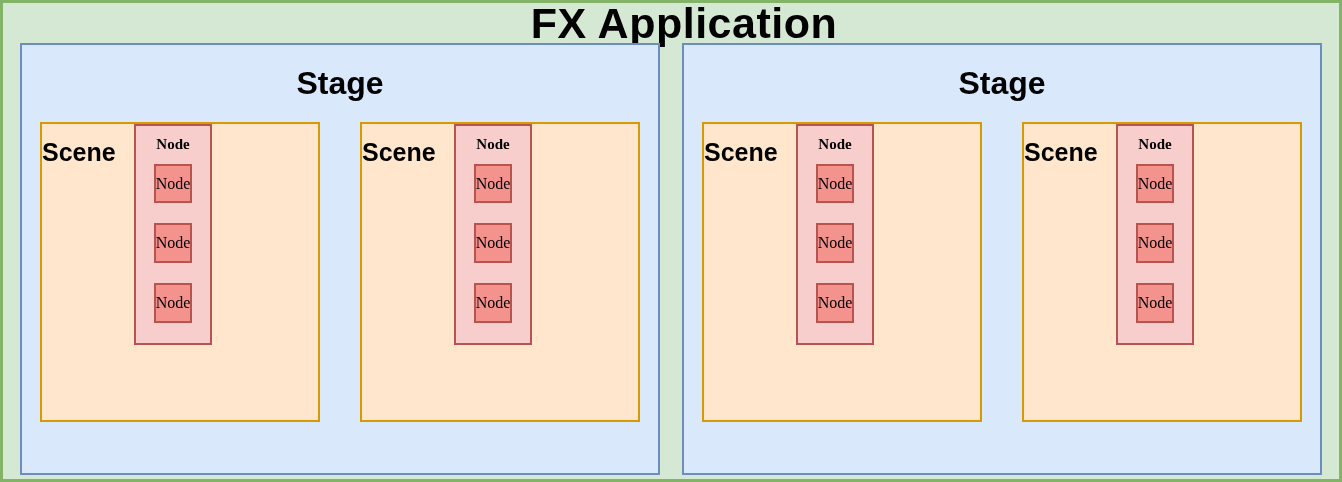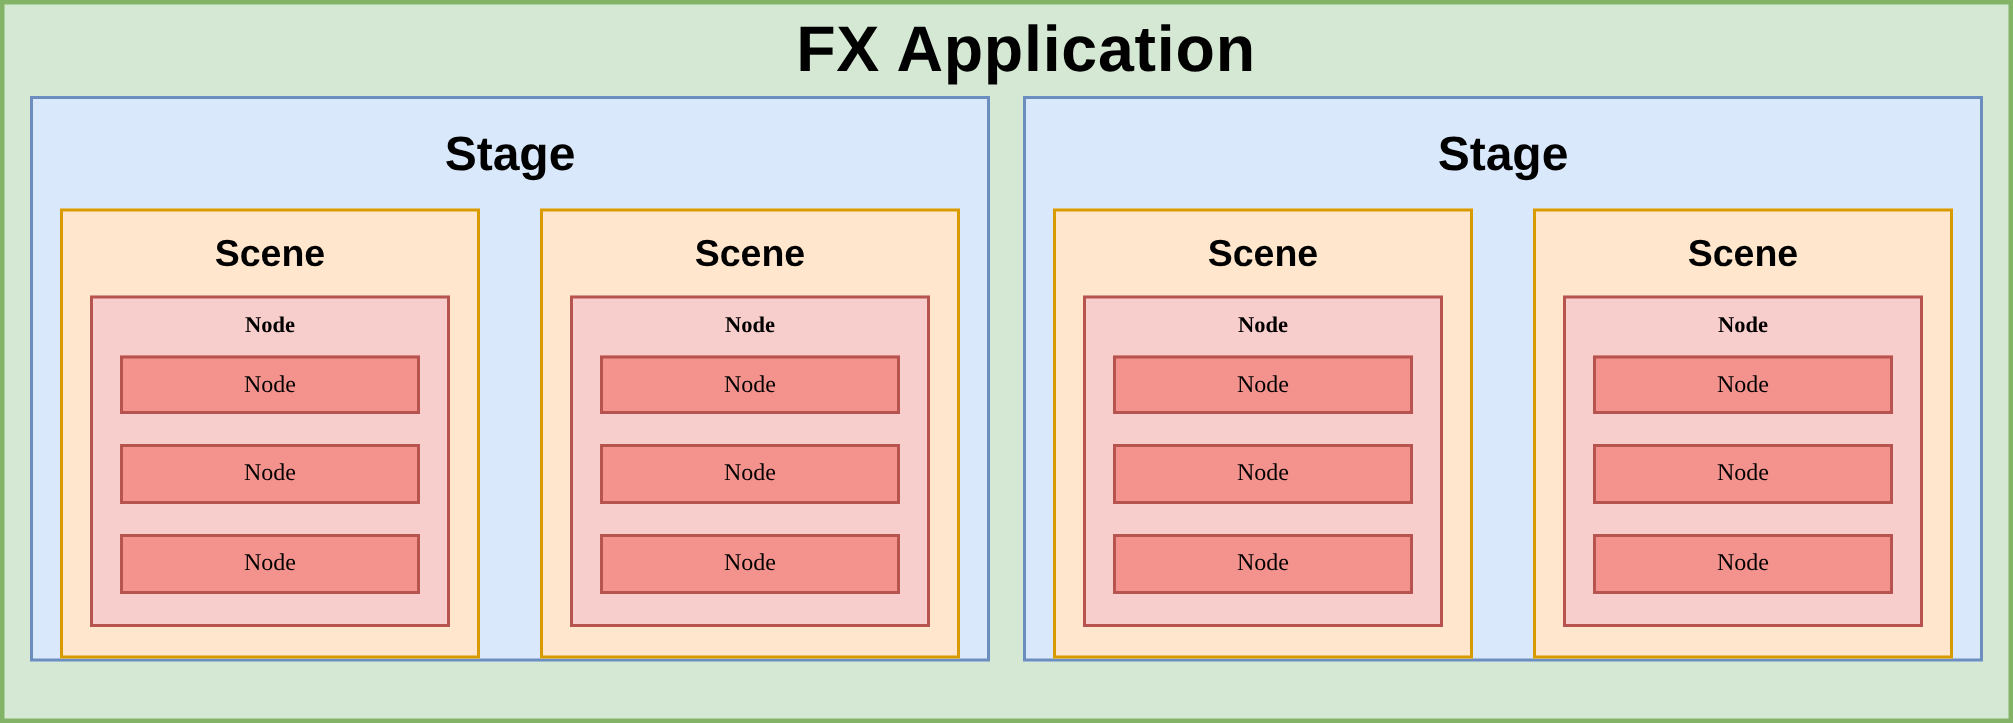--- a/index.html
+++ b/index.html
@@ -13,40 +13,40 @@
     box-sizing: border-box;
     width: 1342px;
     height: 482px;
     background: var(--app-fill, #d5e8d4);
     border: 3px solid var(--app-stroke, #82b366);
     display: flex;
     flex-direction: column;
     overflow: hidden;
   }
   .fx-title {
-    height: 61px;
+    height: 40px;
     display: flex;
     align-items: center;
     justify-content: center;
     font-size: 43px;
     font-weight: bold;
     letter-spacing: 0.5px;
     padding-left: 26px;
   }
   .stages-row {
     flex: 1;
     display: flex;
     gap: 22px;
     padding: 0 17px;
     align-items: flex-start;
   }
   .stage {
     box-sizing: border-box;
     width: 640px;
-    height: 377px;
+    height: 432px;
     background: var(--stage-fill, #dae8fc);
     border: 2px solid var(--stage-stroke, #6c8ebf);
     display: flex;
     flex-direction: column;
   }
   .stage-title {
     height: 77px;
     display: flex;
     align-items: center;
     justify-content: center;
@@ -58,21 +58,20 @@
     gap: 40px;
     padding: 0 18px;
   }
   .scene {
     box-sizing: border-box;
     flex: 1;
     height: 300px;
     background: var(--scene-fill, #ffe6cc);
     border: 2px solid var(--scene-stroke, #d79b00);
     display: flex;
-    flex-direction: column;
   }
   .scene-title {
     height: 56px;
     display: flex;
     align-items: center;
     justify-content: center;
     font-size: 25px;
     font-weight: bold;
   }
   .node-group {

